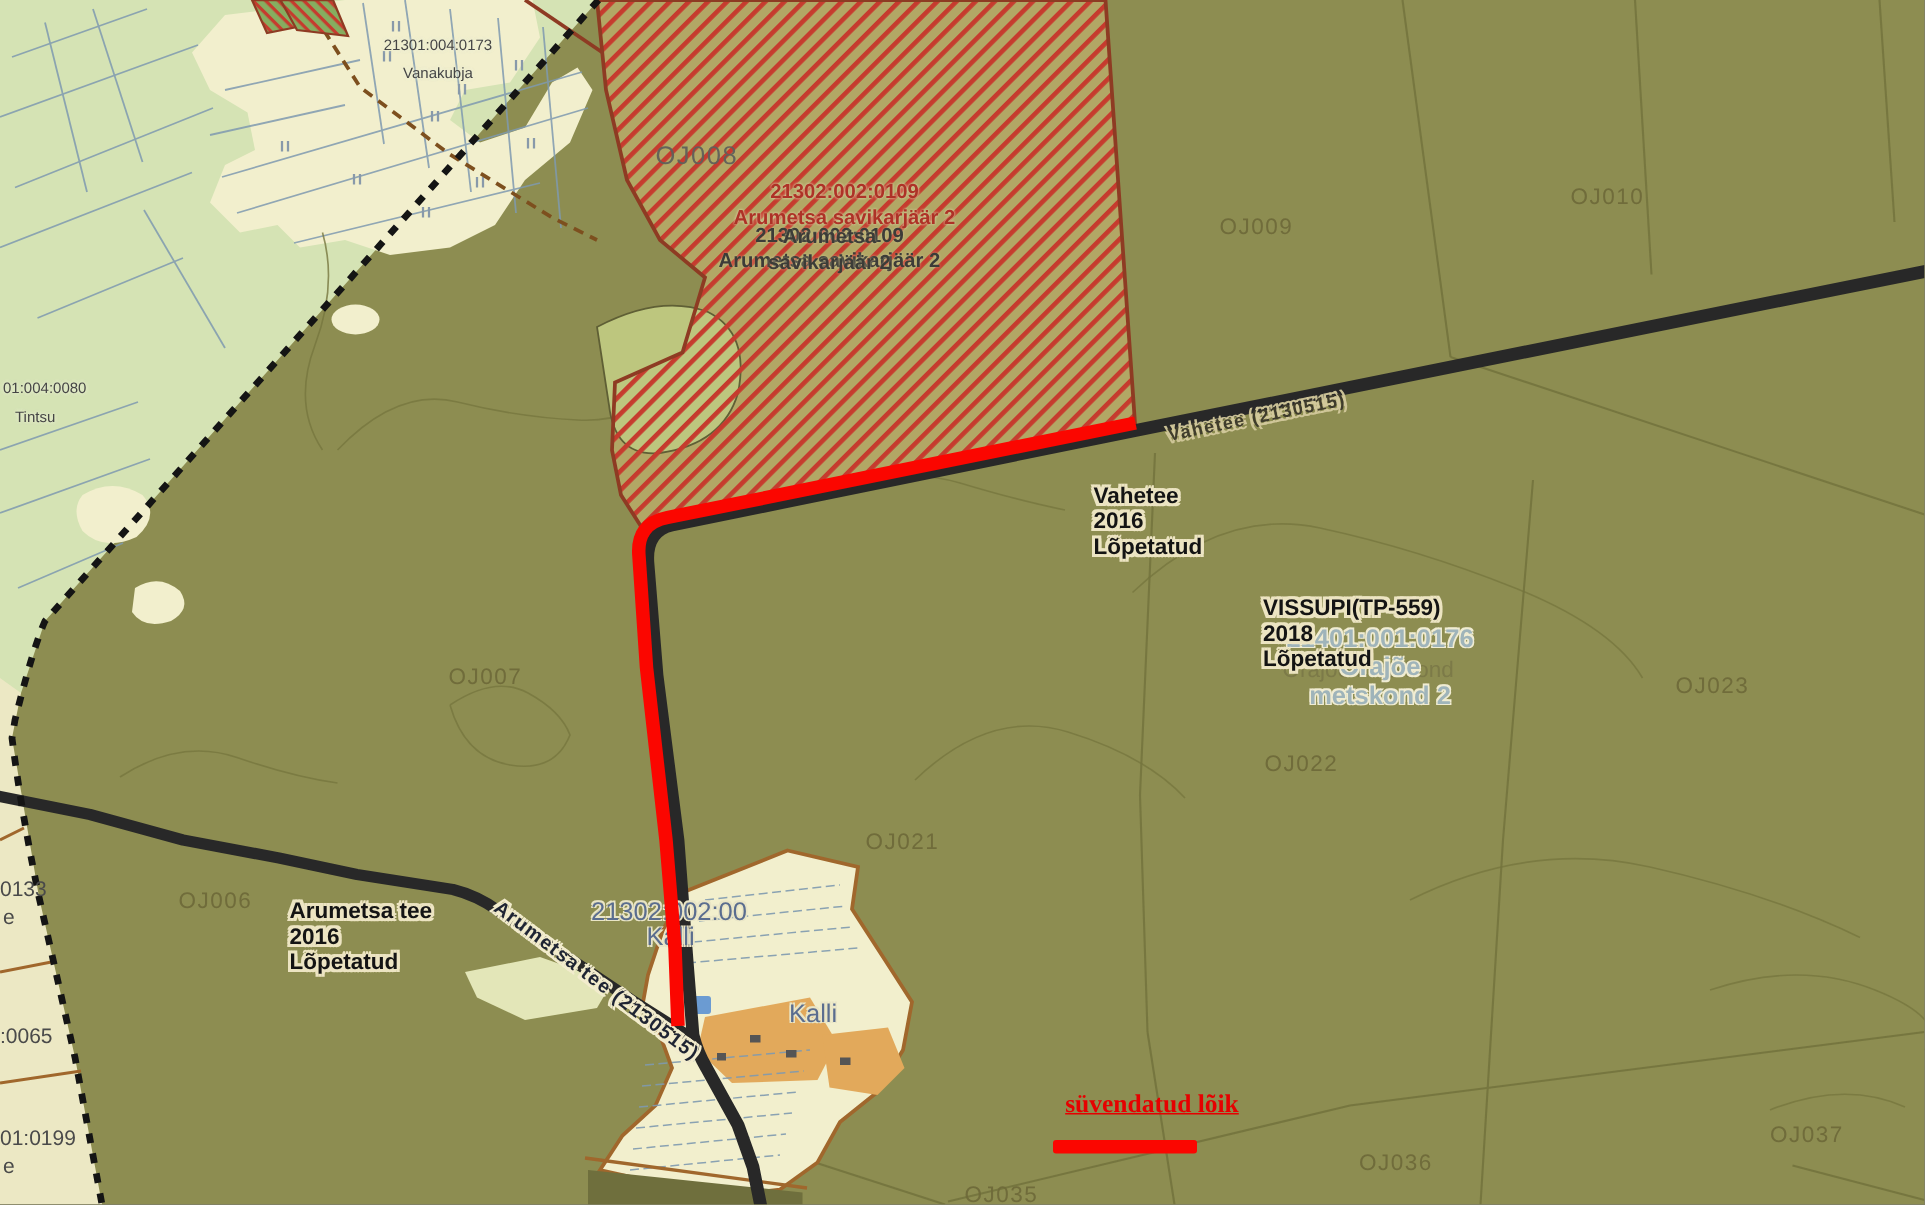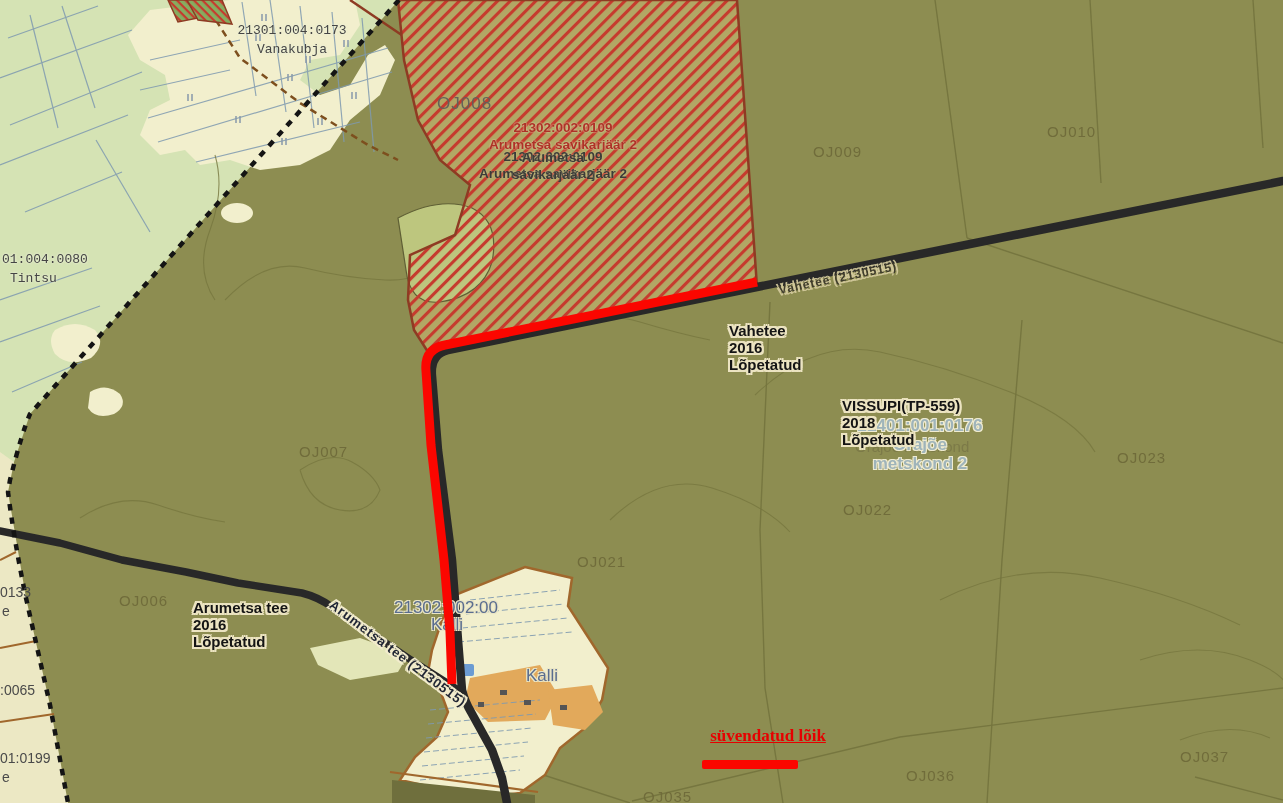--- a/index.html
+++ b/index.html
@@ -5,22 +5,22 @@
   html,body{margin:0;padding:0;background:#777;}
   #stage{position:relative;width:1283px;height:803px;overflow:hidden;
          font-family:"Liberation Sans",sans-serif;background:var(--c-olive,#8d8d51);}
   #stage svg{position:absolute;left:0;top:0;}
   #labels{position:absolute;left:0;top:0;width:1283px;height:803px;z-index:10;}
   #overlay{z-index:20;pointer-events:none;}
   .lbl{position:absolute;white-space:nowrap;line-height:17px;}
   .ctr{text-align:center;}
   .olv{font-size:15px;letter-spacing:1px;color:#6f6b3a;opacity:.95;margin-top:22px;}
   .gry{font-size:17px;letter-spacing:1px;color:#60605a;opacity:.95;}
-  .cad{font-size:13px;color:#454545;line-height:19px;
-       text-shadow:0 0 3px rgba(235,240,215,.9),0 0 3px rgba(235,240,215,.9);font-family:Liberation Mono, monospace;}
+  .cad{font-size:10px;color:#454545;line-height:19px;
+       text-shadow:0 0 3px rgba(235,240,215,.9),0 0 3px rgba(235,240,215,.9);}
   .frag{font-size:14px;color:#4a4a4a;}
   .blu{font-size:17px;font-weight:normal;color:#5a6d8f;
        text-shadow:-1px -1px 0 #e9e5c6,1px -1px 0 #e9e5c6,-1px 1px 0 #e9e5c6,1px 1px 0 #e9e5c6;margin-left:32px;}
   .steel{font-size:17px;font-weight:bold;color:#9fb4ba;line-height:19px;
        text-shadow:-1px -1px 0 #f0ecd2,1px -1px 0 #f0ecd2,-1px 1px 0 #f0ecd2,1px 1px 0 #f0ecd2;}
   .olvbg{font-size:15px;color:#7c7a48;line-height:19px;text-align:right;}
   .annot{font-size:15px;font-weight:bold;color:#141414;line-height:17px;
        text-shadow:-2px -2px 0 #ece4c2,2px -2px 0 #ece4c2,-2px 2px 0 #ece4c2,2px 2px 0 #ece4c2,0 2px 0 #ece4c2,0 -2px 0 #ece4c2,2px 0 0 #ece4c2,-2px 0 0 #ece4c2;margin-top:10px;}
   .qred{font-size:13.5px;font-weight:bold;color:#ae3227;line-height:17px;
        text-shadow:0 0 2px rgba(216,206,160,.85),0 0 2px rgba(216,206,160,.85);}

